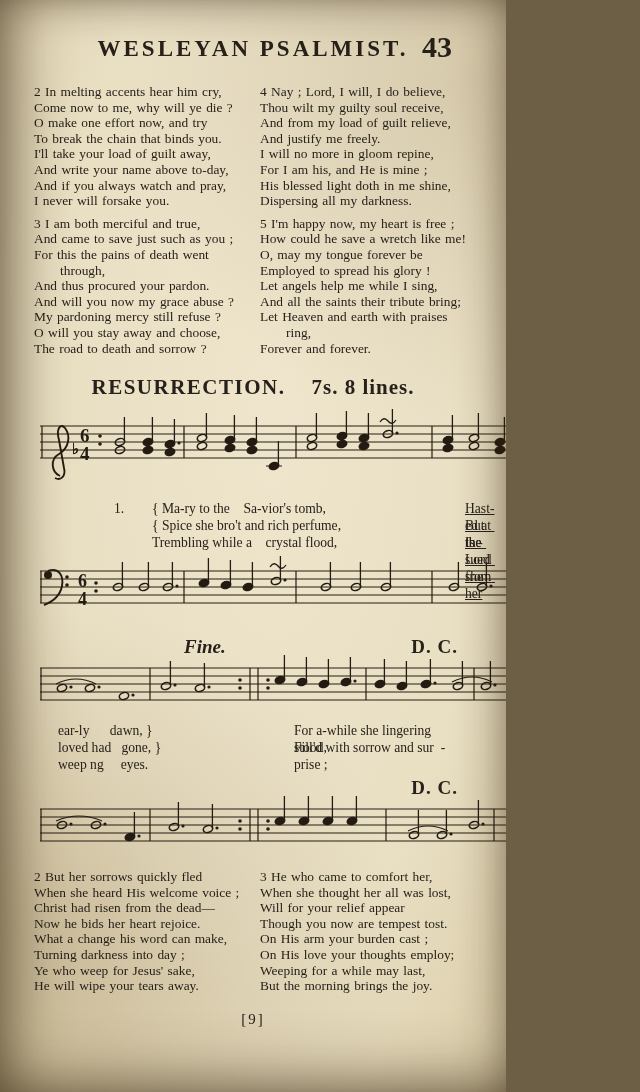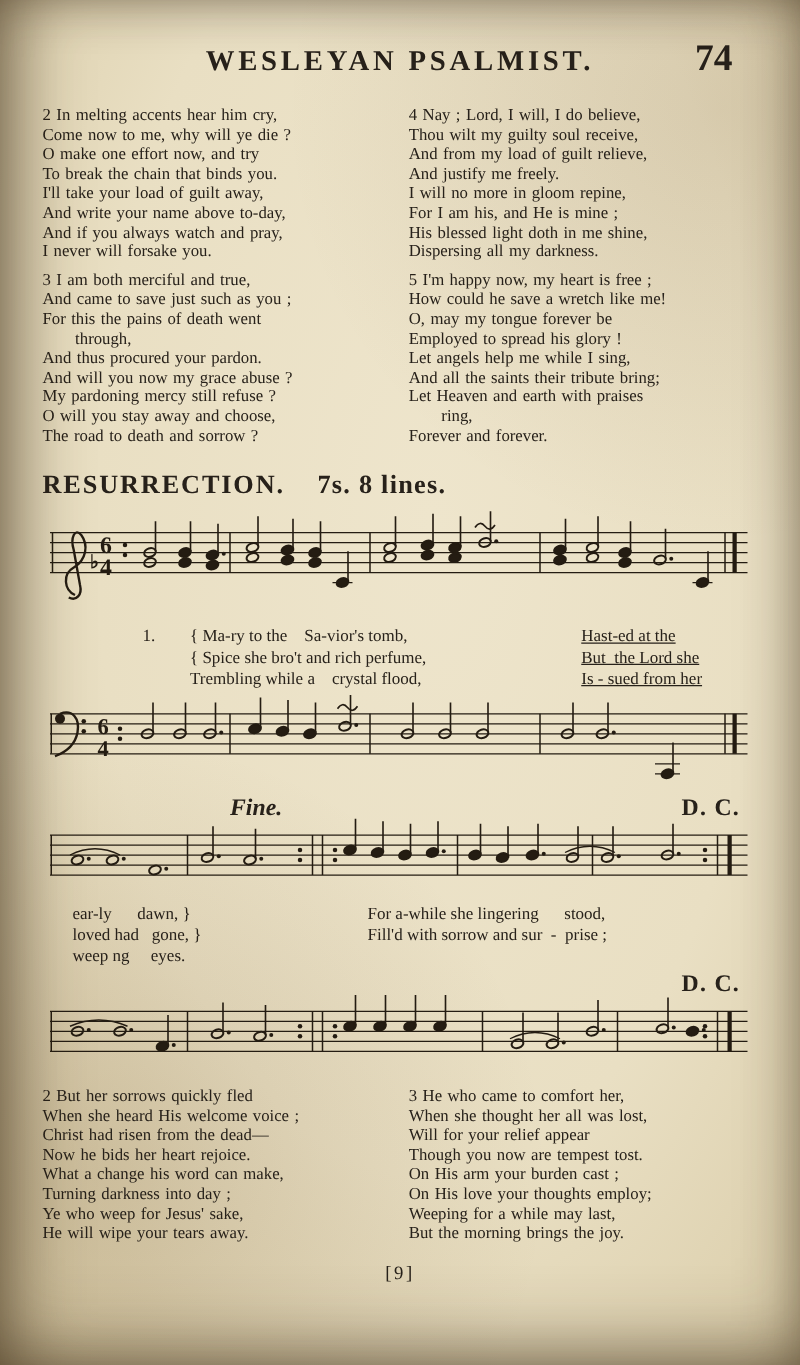--- a/index.html
+++ b/index.html
@@ -1,17 +1,17 @@
 <!DOCTYPE html>
 <html><head>
 <meta charset="utf-8">
 <style>
   html,body{margin:0;padding:0;background:#6d5f46;}
   .page{
-    position:relative;width:640px;height:1092px;box-sizing:border-box;
+    position:relative;width:506px;height:1092px;box-sizing:border-box;
     padding:36px 34px 0;overflow:hidden;
     font-family:"Liberation Serif", serif;color:#27211a;
     background:
       radial-gradient(circle at 14% 86%, rgba(110,82,44,.18), transparent 32%),
       radial-gradient(circle at 90% 8%, rgba(110,82,44,.14), transparent 30%),
       radial-gradient(ellipse at 54% 38%, #eee5cc 0%, #e9dfc3 55%, #d7c9a4 100%);
   }
   .page::after{
     content:"";position:absolute;inset:0;pointer-events:none;
     box-shadow:
@@ -19,21 +19,21 @@
       inset -24px 0 48px -22px rgba(60,44,22,.38),
       inset 0 -34px 65px -26px rgba(60,44,22,.48),
       inset 0 22px 45px -26px rgba(60,44,22,.30);
   }
   .header{position:relative;text-align:center;height:40px;}
   .title{display:inline-block;font-weight:bold;font-size:23px;letter-spacing:3px;}
   .pagenum{position:absolute;right:20px;top:-6px;font-size:30px;font-weight:bold;}
   .cols{display:flex;gap:14px;margin-top:8px;}
   .col{flex:1;font-size:13.4px;line-height:15.6px;white-space:pre-wrap;word-spacing:1px;}
   .verse{margin-bottom:7px;}
-  .tune-title{font-weight:bold;font-size:21px;letter-spacing:1.5px;margin-top:12px;margin-bottom:6px;}
+  .tune-title{text-align:center;font-weight:bold;font-size:21px;letter-spacing:1.5px;margin-top:12px;margin-bottom:6px;}
   .meter{margin-left:26px;letter-spacing:1px;}
   .staff{display:block;margin:1px 0;}
   .lyrics{font-size:13.6px;line-height:17px;margin:2px 0 4px;white-space:pre-wrap;}
   .lyric-row{position:relative;height:17px;}
   #lyr1 .lyric-row{padding-left:118px;}
   #lyr1 .ly-num{position:absolute;left:80px;}
   #lyr1 .ly-right{position:absolute;left:431px;text-decoration:underline;}
   #lyr2 .lyric-row{padding-left:24px;}
   #lyr2 .ly-right{position:absolute;left:260px;}
   .marks{position:relative;height:17px;font-size:19px;}
@@ -42,21 +42,21 @@
   .cols.bottom{margin-top:8px;}
   .footer{text-align:center;margin-top:10px;font-size:15px;letter-spacing:2px;}
 </style>
 </head>
 <body>
 
 <div class="page">
 
   <div class="header">
     <div class="title">WESLEYAN PSALMIST.</div>
-    <div class="pagenum">74</div>
+    <div class="pagenum">43</div>
   </div>
 
   <div class="cols">
     <div class="col" id="col-left"><div class="verse"><div class="vline">2 In melting accents hear him cry,</div><div class="vline">Come now to me, why will ye die ?</div><div class="vline">O make one effort now, and try</div><div class="vline">To break the chain that binds you.</div><div class="vline">I'll take your load of guilt away,</div><div class="vline">And write your name above to-day,</div><div class="vline">And if you always watch and pray,</div><div class="vline">I never will forsake you.</div></div><div class="verse"><div class="vline">3 I am both merciful and true,</div><div class="vline">And came to save just such as you ;</div><div class="vline">For this the pains of death went</div><div class="vline">      through,</div><div class="vline">And thus procured your pardon.</div><div class="vline">And will you now my grace abuse ?</div><div class="vline">My pardoning mercy still refuse ?</div><div class="vline">O will you stay away and choose,</div><div class="vline">The road to death and sorrow ?</div></div></div>
     <div class="col" id="col-right"><div class="verse"><div class="vline">4 Nay ; Lord, I will, I do believe,</div><div class="vline">Thou wilt my guilty soul receive,</div><div class="vline">And from my load of guilt relieve,</div><div class="vline">And justify me freely.</div><div class="vline">I will no more in gloom repine,</div><div class="vline">For I am his, and He is mine ;</div><div class="vline">His blessed light doth in me shine,</div><div class="vline">Dispersing all my darkness.</div></div><div class="verse"><div class="vline">5 I'm happy now, my heart is free ;</div><div class="vline">How could he save a wretch like me!</div><div class="vline">O, may my tongue forever be</div><div class="vline">Employed to spread his glory !</div><div class="vline">Let angels help me while I sing,</div><div class="vline">And all the saints their tribute bring;</div><div class="vline">Let Heaven and earth with praises</div><div class="vline">      ring,</div><div class="vline">Forever and forever.</div></div></div>
   </div>
 
   <div class="tune-title">
     <span>RESURRECTION.</span><span class="meter">7s. 8 lines.</span>
   </div>

